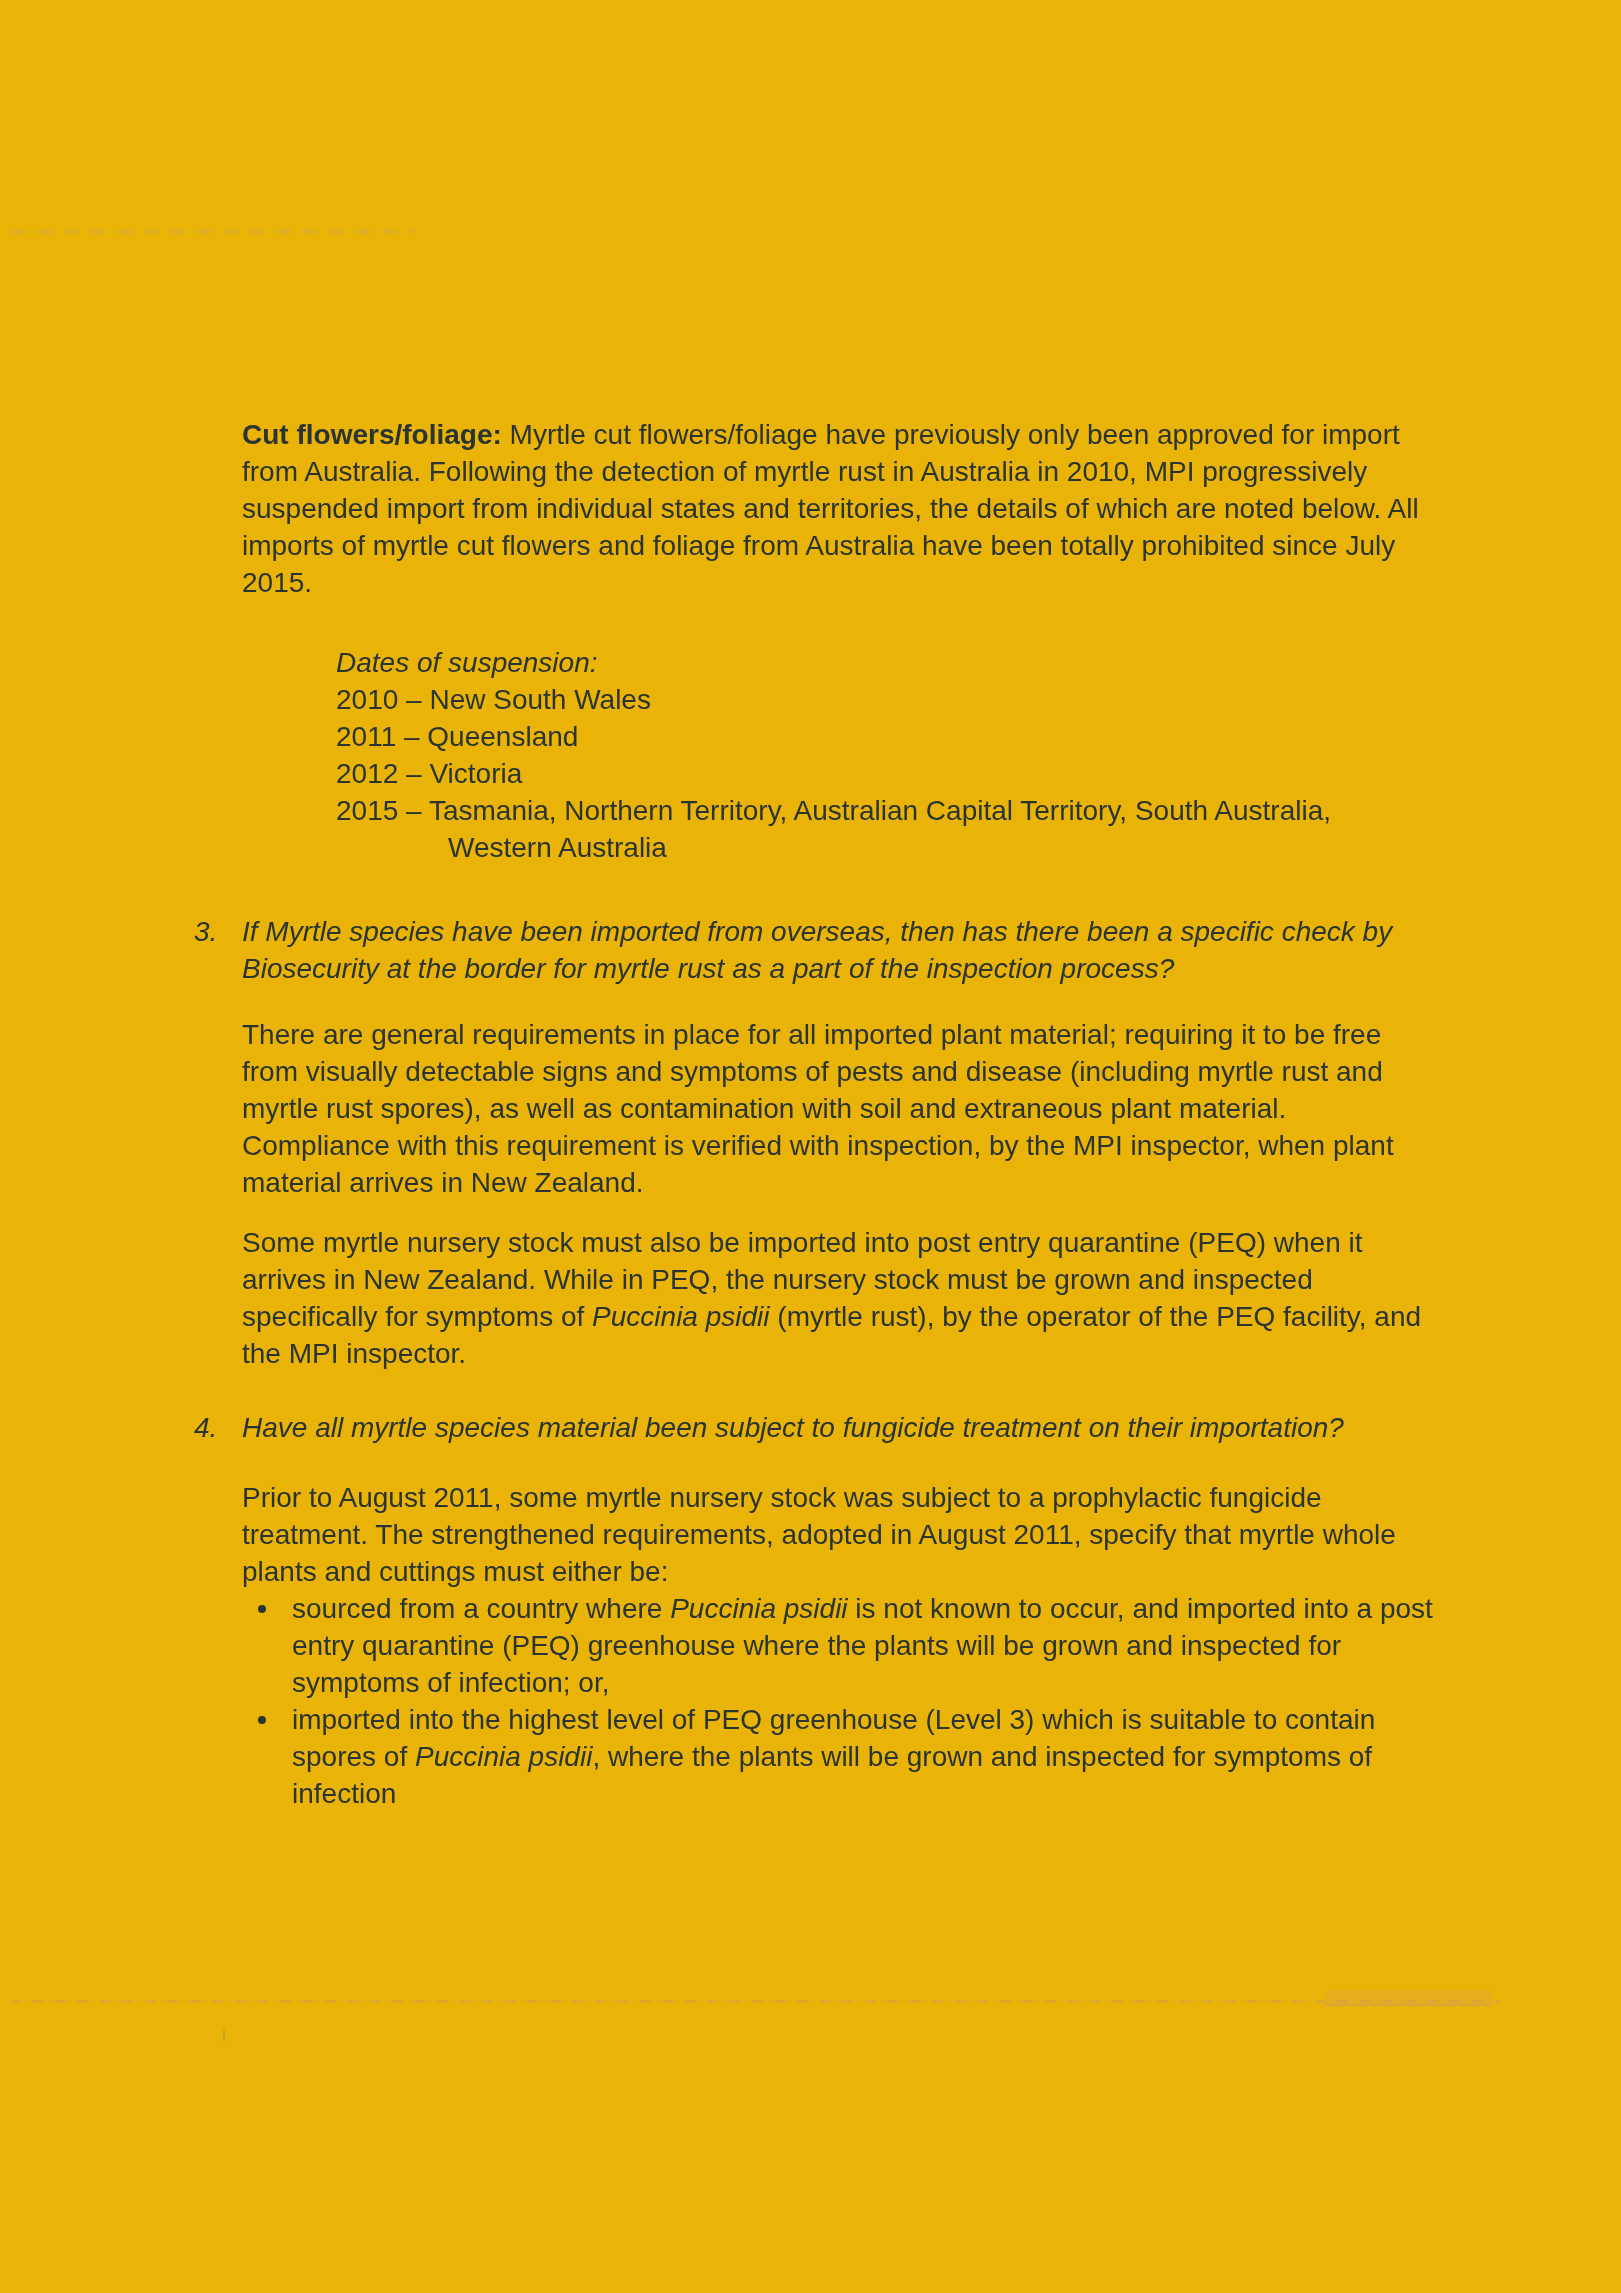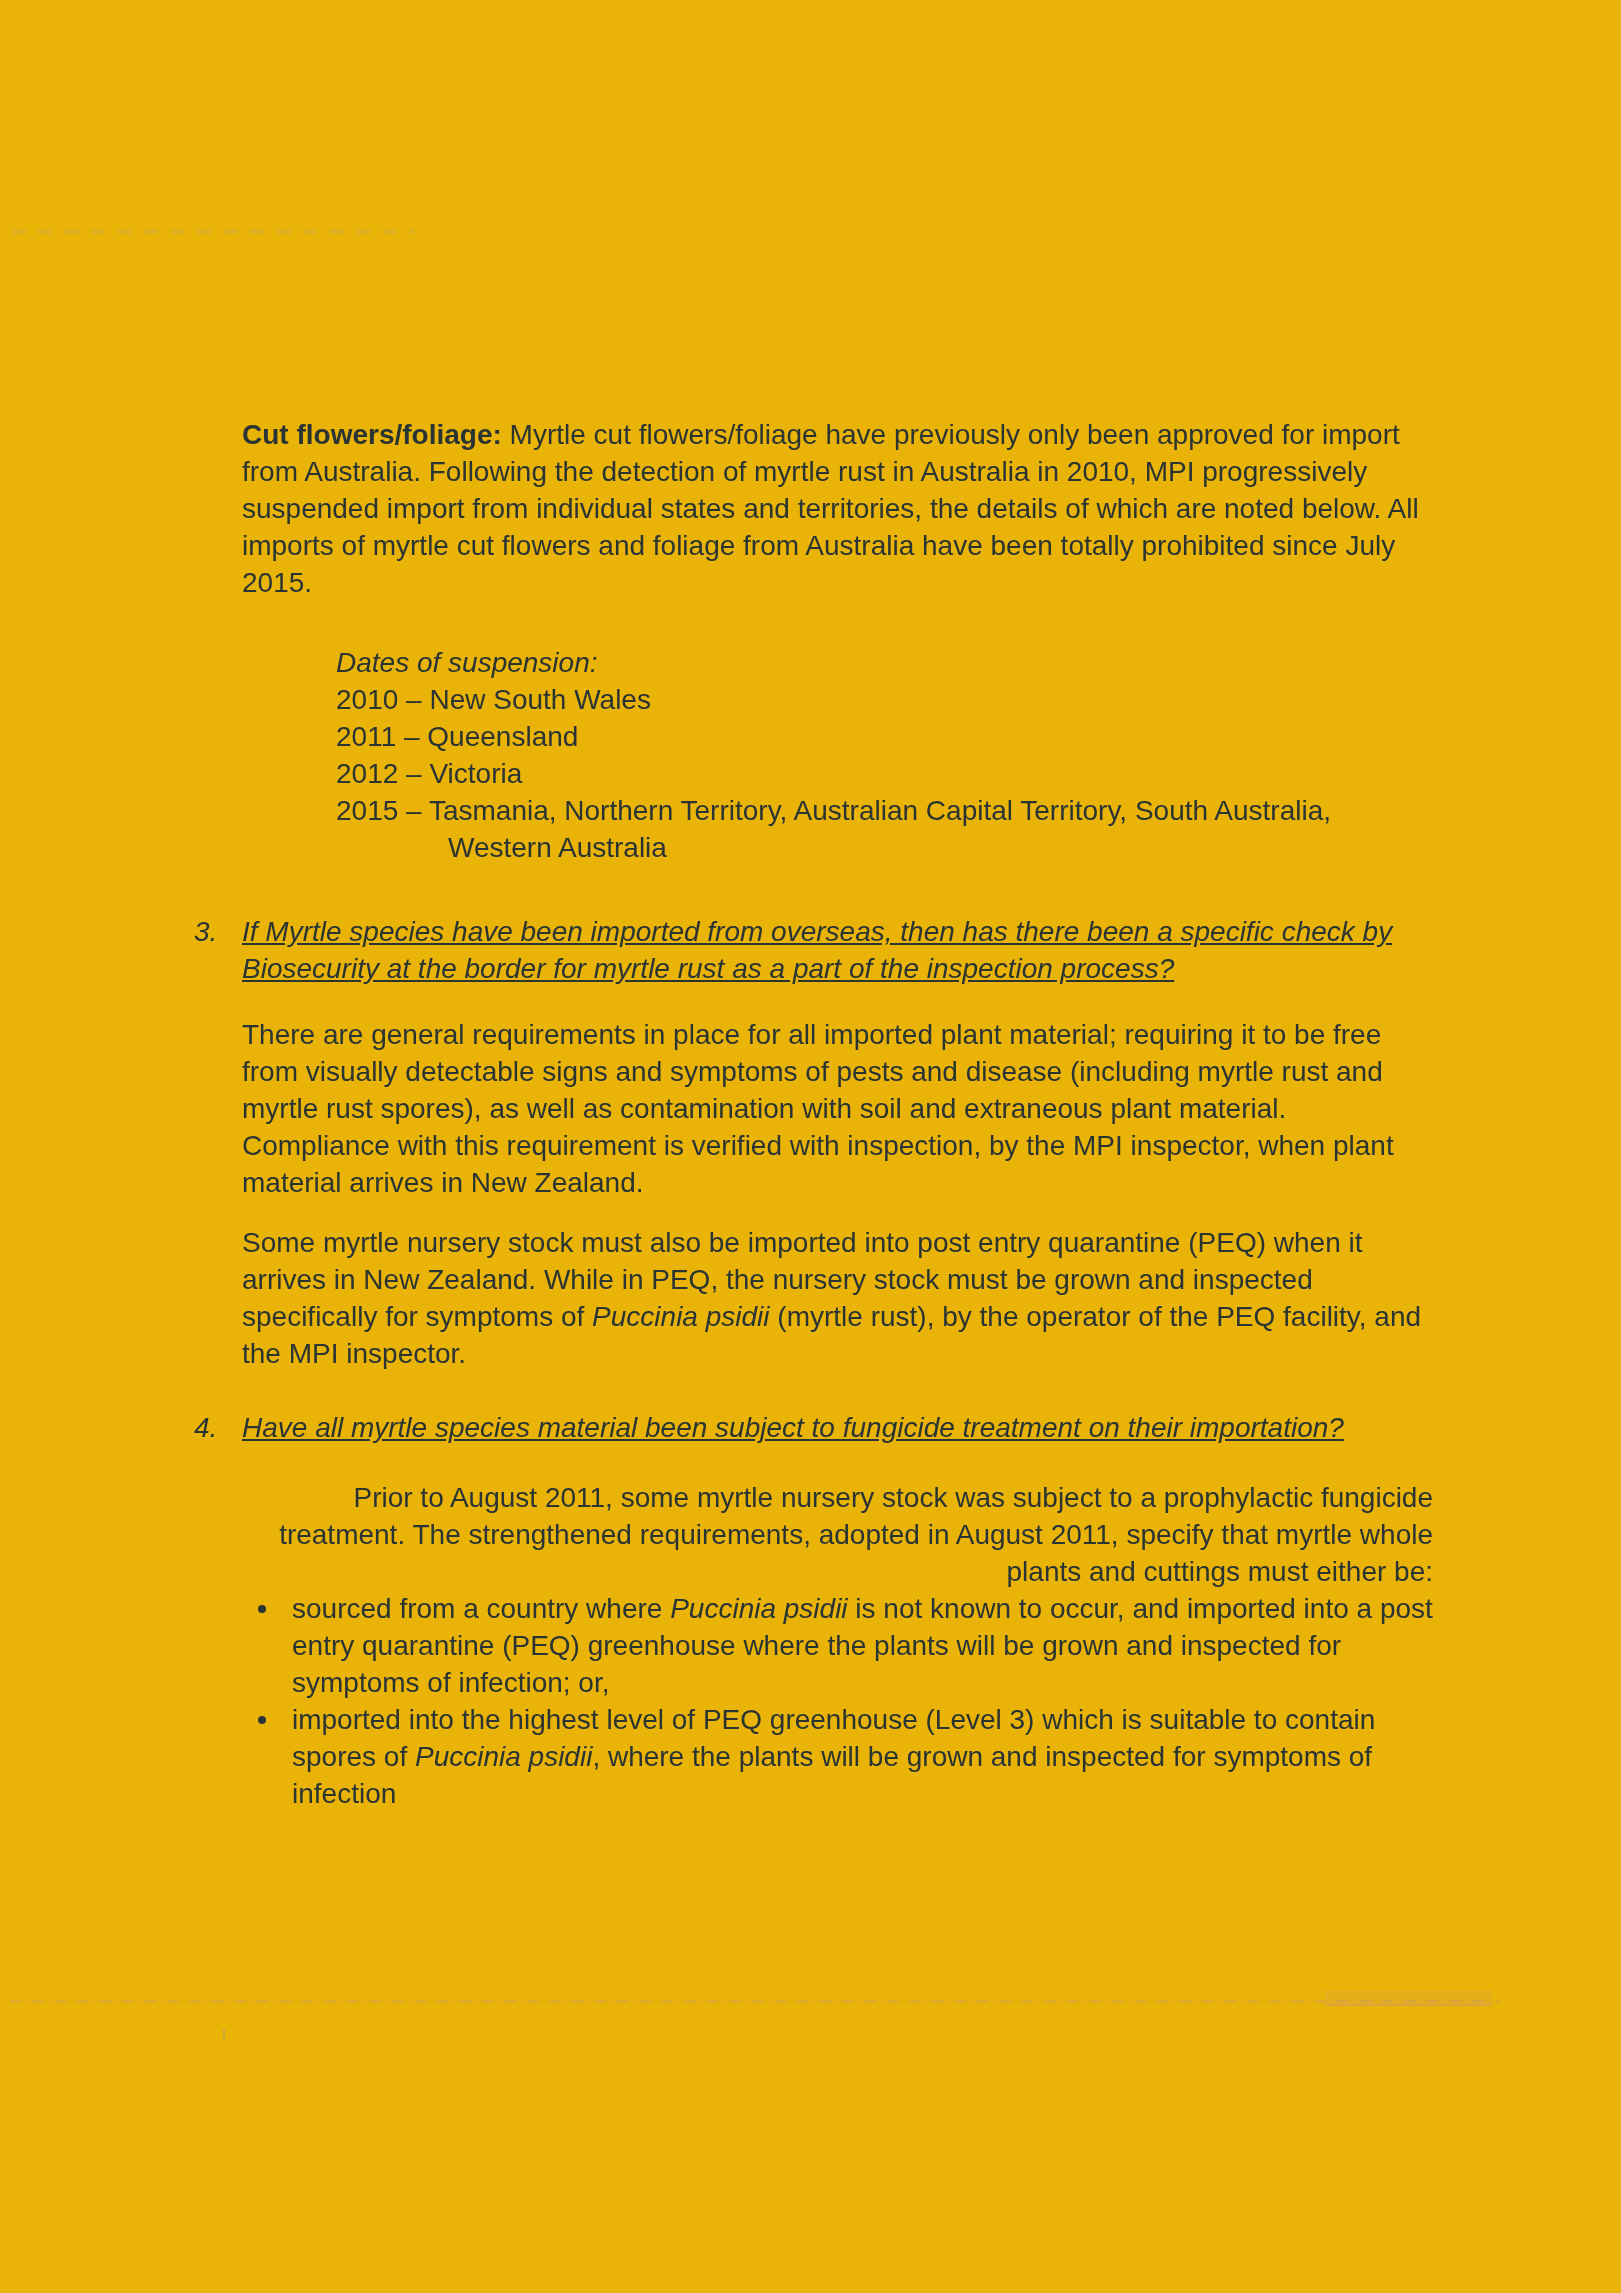--- a/index.html
+++ b/index.html
@@ -44,27 +44,27 @@
     padding-left: 112px;
     text-indent: -112px;
   }
 
   .question {
     display: flex;
     font-style: italic;
     margin: 0;
   }
   .q-num { width: 48px; flex: none; }
-  .q-text { width: 1191px; text-decoration: underline; }
+  .q-text { width: 1191px; }
 
   .mt-q3  { margin-top: 47px; }
   .mt-a3a { margin-top: 29px; }
   .mt-a3b { margin-top: 23px; }
   .mt-q4  { margin-top: 37px; }
-  .mt-a4  { margin-top: 33px; text-align: right; }
+  .mt-a4  { margin-top: 33px; }
 
   ul.bullets {
     margin: 0 0 9px 48px;
     padding: 0;
     list-style: none;
     width: 1191px;
   }
   ul.bullets li {
     position: relative;
     padding-left: 50px;

